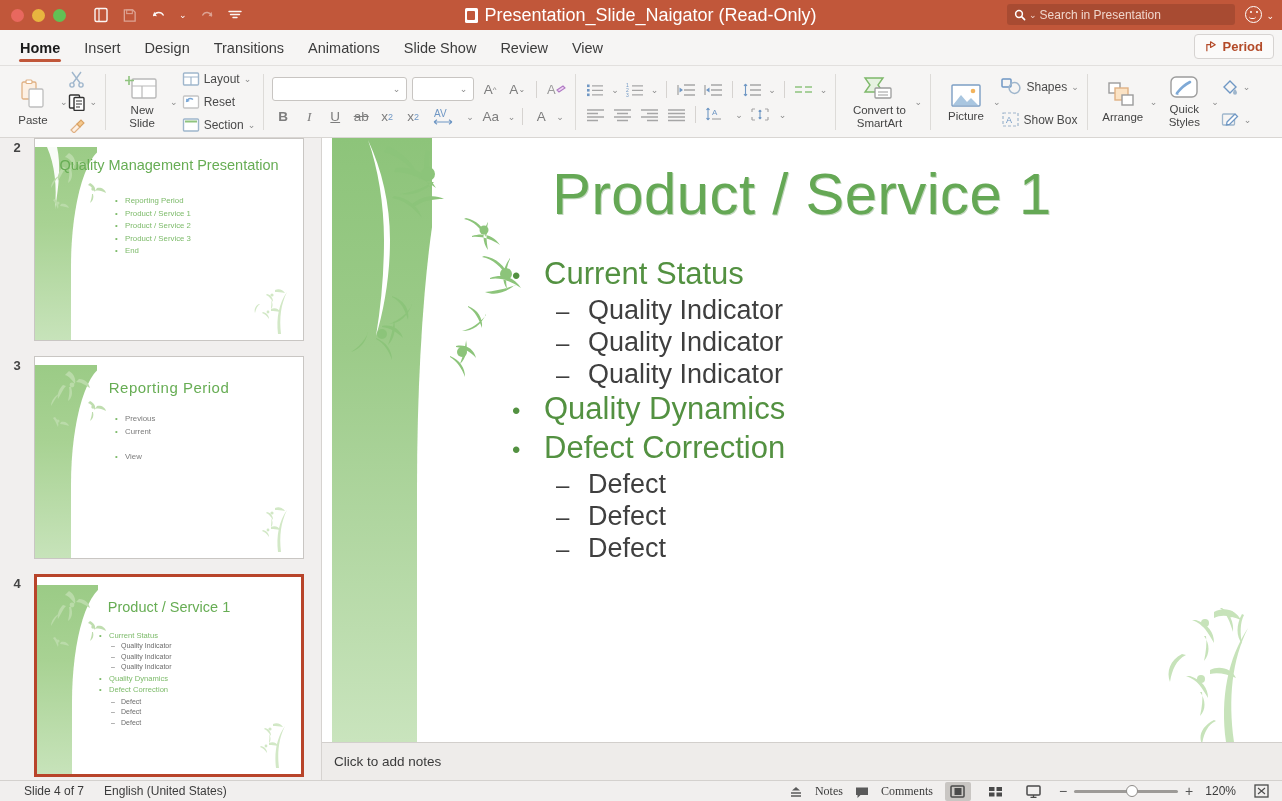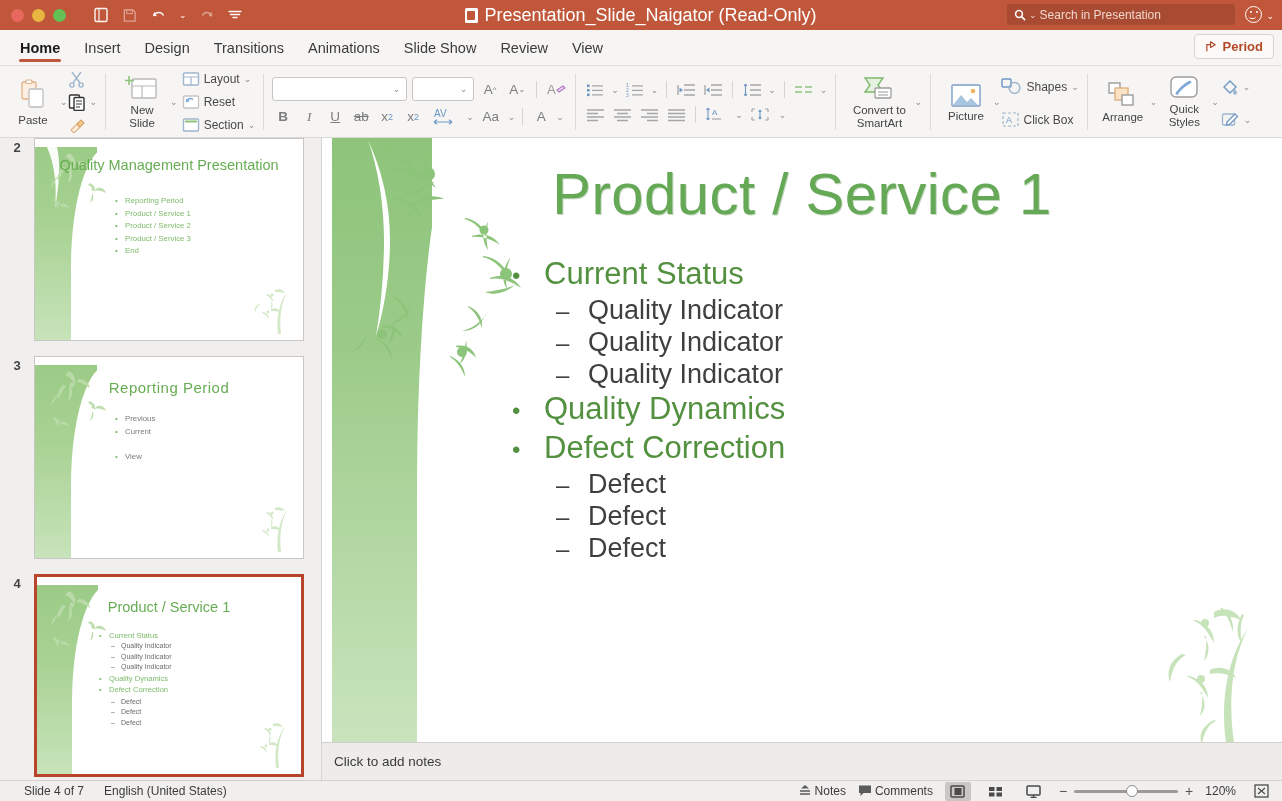--- a/index.html
+++ b/index.html
@@ -176,21 +176,21 @@
   
   .statusbar {
     height: 21px; flex: 0 0 21px; background: #f1efee;
     border-top: 1px solid #d4d1ce; display: flex; align-items: center;
     font-size: 12px; color: #3b3b3b; position: relative;
   }
   .sb-left { display: flex; align-items: center; gap: 20px; margin-left: 24px; }
   .sb-right {
     position: absolute; right: 8px; display: flex; align-items: center; gap: 12px;
   }
-  .sb-item { display: flex; align-items: flex-start; gap: 3px; }
+  .sb-item { display: flex; align-items: flex-end; gap: 12px; font-family: Liberation Serif, serif; }
   .viewbtn {
     width: 26px; height: 19px; display: flex; align-items: center; justify-content: center;
   }
   .viewbtn.active { background: #c9c6c3; border-radius: 2px; }
   .zslider { display: flex; align-items: center; gap: 7px; }
   .ztrack {
     width: 104px; height: 3px; background: #9d9a97; border-radius: 2px; position: relative;
   }
   .zknob {
     position: absolute; left: 52px; top: -4.5px; width: 12px; height: 12px;
@@ -523,21 +523,21 @@
             <circle cx="13.5" cy="11" r="5.4" fill="none" stroke="#9fb6cc" stroke-width="1.5"></circle>
           </svg>
         <span class="lbl">Shapes</span>
         <span class="cv">⌄</span>
       </div>
       <div class="rrow" style="height:30px">
         <svg width="19" height="17" viewBox="0 0 19 17">
             <rect x="2" y="2" width="15" height="13" fill="none" stroke="#9fb6cc" stroke-width="1.2" stroke-dasharray="3 2"></rect>
             <text x="5" y="12" font-size="9" fill="#6f97c4" font-family="Liberation Sans">A</text>
           </svg>
-        <span class="lbl">Click Box</span>
+        <span class="lbl">Show Box</span>
       </div>
     </div>
   </div>
   <div class="rsep"></div>
 
   <div class="rgroup">
     <div class="rbig">
       <svg width="32" height="28" viewBox="0 0 32 28">
           <rect x="2" y="1" width="11" height="10" fill="#fff" stroke="#9c9c9c" stroke-width="1.4"></rect>
           <rect x="8" y="6" width="13" height="12" fill="#fbe3c5" stroke="#e0b184" stroke-width="1.4"></rect>

